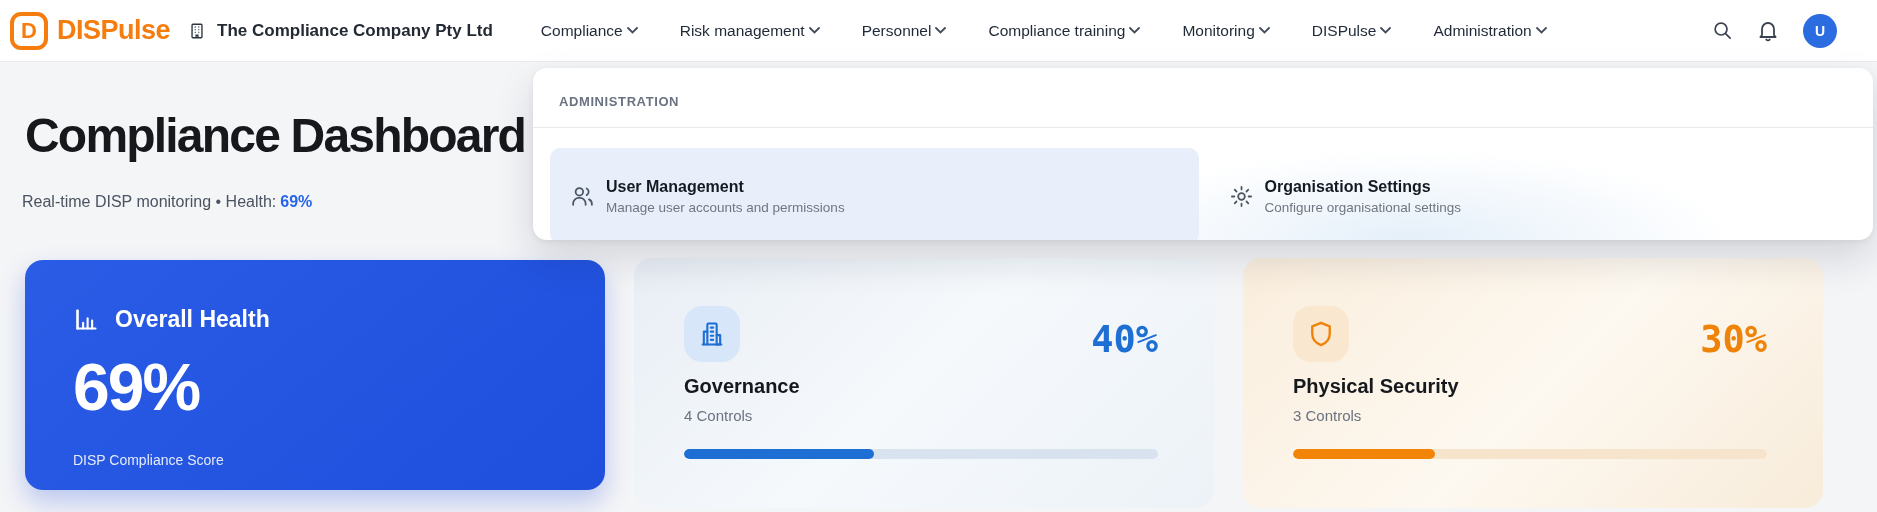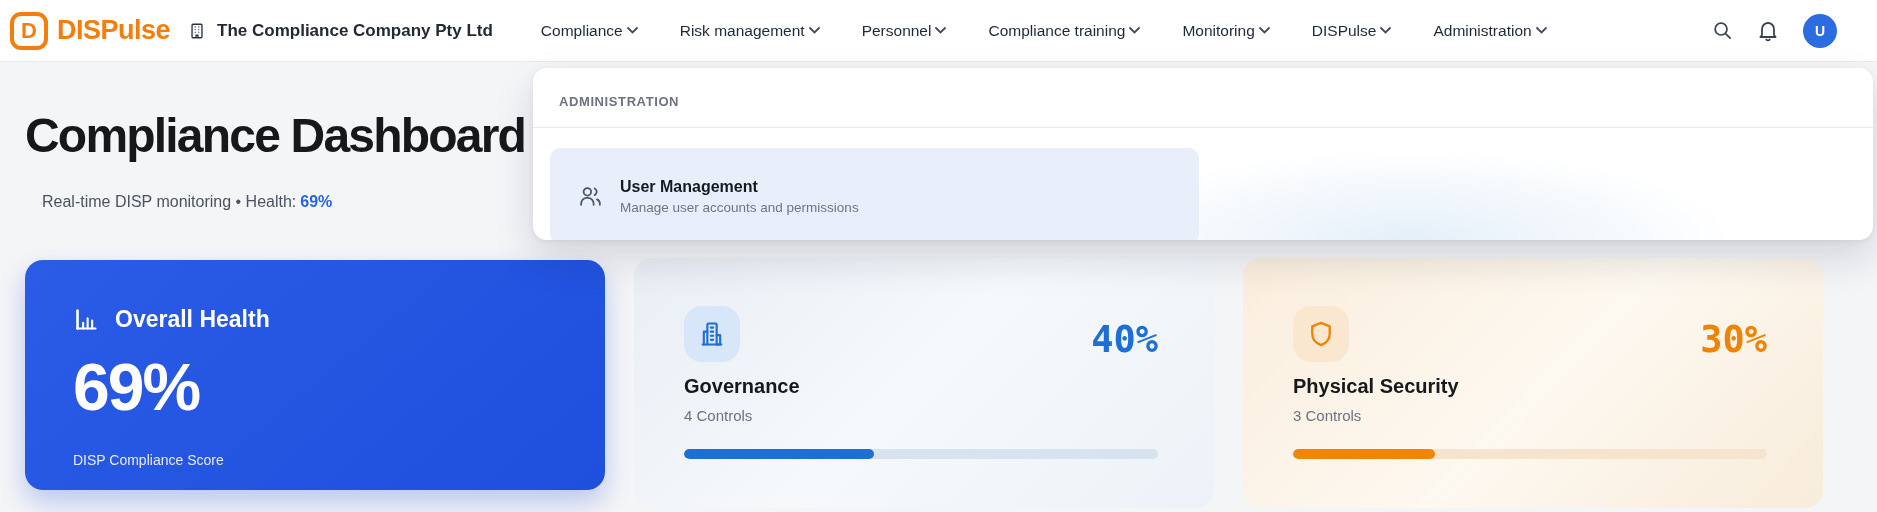--- a/index.html
+++ b/index.html
@@ -38,21 +38,21 @@
     color:#fff; font-size:14px; font-weight:700;
     display:flex; align-items:center; justify-content:center; cursor:pointer;
   }
 
   
   .page-title {
     position:absolute; left:25px; top:108px; z-index:1;
     font-size:48px; font-weight:800; letter-spacing:-1.8px; color:#16181c;
     white-space:nowrap;
   }
-  .page-sub { position:absolute; left:42px; top:193px; z-index:1; font-size:16px; color:#4a5361; }
+  .page-sub { position:absolute; left:22px; top:193px; z-index:1; font-size:16px; color:#4a5361; }
   .page-sub .health { color:#2563eb; font-weight:700; margin-left:4px; }
 
   
   .dropdown {
     position:absolute; left:533px; top:68px; width:1340px; height:172px; z-index:50;
     background:#ffffff; border-radius:14px;
     box-shadow:0 18px 40px rgba(15,23,42,.14), 0 2px 6px rgba(15,23,42,.06);
     overflow:hidden;
   }
   .dropdown::after {
@@ -64,21 +64,21 @@
     height:60px; padding:26px 0 0 26px;
     border-bottom:1px solid #e7e9ed;
     font-size:13px; font-weight:700; color:#6b7280; letter-spacing:.6px;
   }
   .dd-items {
     display:grid; grid-template-columns:1fr 1fr; gap:10px;
     padding:20px 16px 0 17px;
   }
   .dd-item {
     height:96px; border-radius:10px; display:flex; align-items:center;
-    gap:17px; padding:0 28px; cursor:pointer; position:relative; z-index:2;
+    gap:11px; padding:0 20px; cursor:pointer; position:relative; z-index:2;
   }
   .dd-item.highlight { background:#e8effa; }
   .dd-item-title { font-size:16px; font-weight:700; color:#141a22; }
   .dd-item-desc { font-size:13.5px; color:#6f7680; margin-top:4px; }
 
   
   .cards { position:absolute; left:25px; top:258px; display:flex; gap:29px; z-index:1; }
   .card { border-radius:18px; }
   .card-hero {
     width:580px; height:230px; margin-top:2px;
@@ -231,20 +231,32 @@
           <path d="M3 20v-1.2a5.4 5.4 0 0 1 5.4-5.4h1.2a5.4 5.4 0 0 1 5.4 5.4V20"></path>
           <path d="M16 4.3a3.6 3.6 0 0 1 0 6.4"></path>
           <path d="M21 20v-1a4.6 4.6 0 0 0-2.8-4.2"></path>
         </svg>
       </span>
       <div>
         <div class="dd-item-title">User Management</div>
         <div class="dd-item-desc">Manage user accounts and permissions</div>
       </div>
     </div>
+    <div class="dd-item">
+      <span>
+        <svg width="25" height="25" viewBox="0 0 24 24" fill="none" stroke="#4b5563" stroke-width="1.7" stroke-linecap="round">
+          <circle cx="12" cy="12" r="3.2"></circle>
+          <path d="M12 2.8v2.4M12 18.8v2.4M2.8 12h2.4M18.8 12h2.4M5.5 5.5l1.7 1.7M16.8 16.8l1.7 1.7M18.5 5.5l-1.7 1.7M7.2 16.8l-1.7 1.7"></path>
+        </svg>
+      </span>
+      <div>
+        <div class="dd-item-title">Organisation Settings</div>
+        <div class="dd-item-desc">Configure organisational settings</div>
+      </div>
+    </div>
   </div>
 </div>
 
 <div class="cards">
 
   <div class="card card-hero">
     <div class="hero-row">
       <span>
         <svg width="27" height="27" viewBox="0 0 24 24" fill="none" stroke="#ffffff" stroke-width="1.9" stroke-linecap="round">
           <path d="M4 4v16h0"></path>

